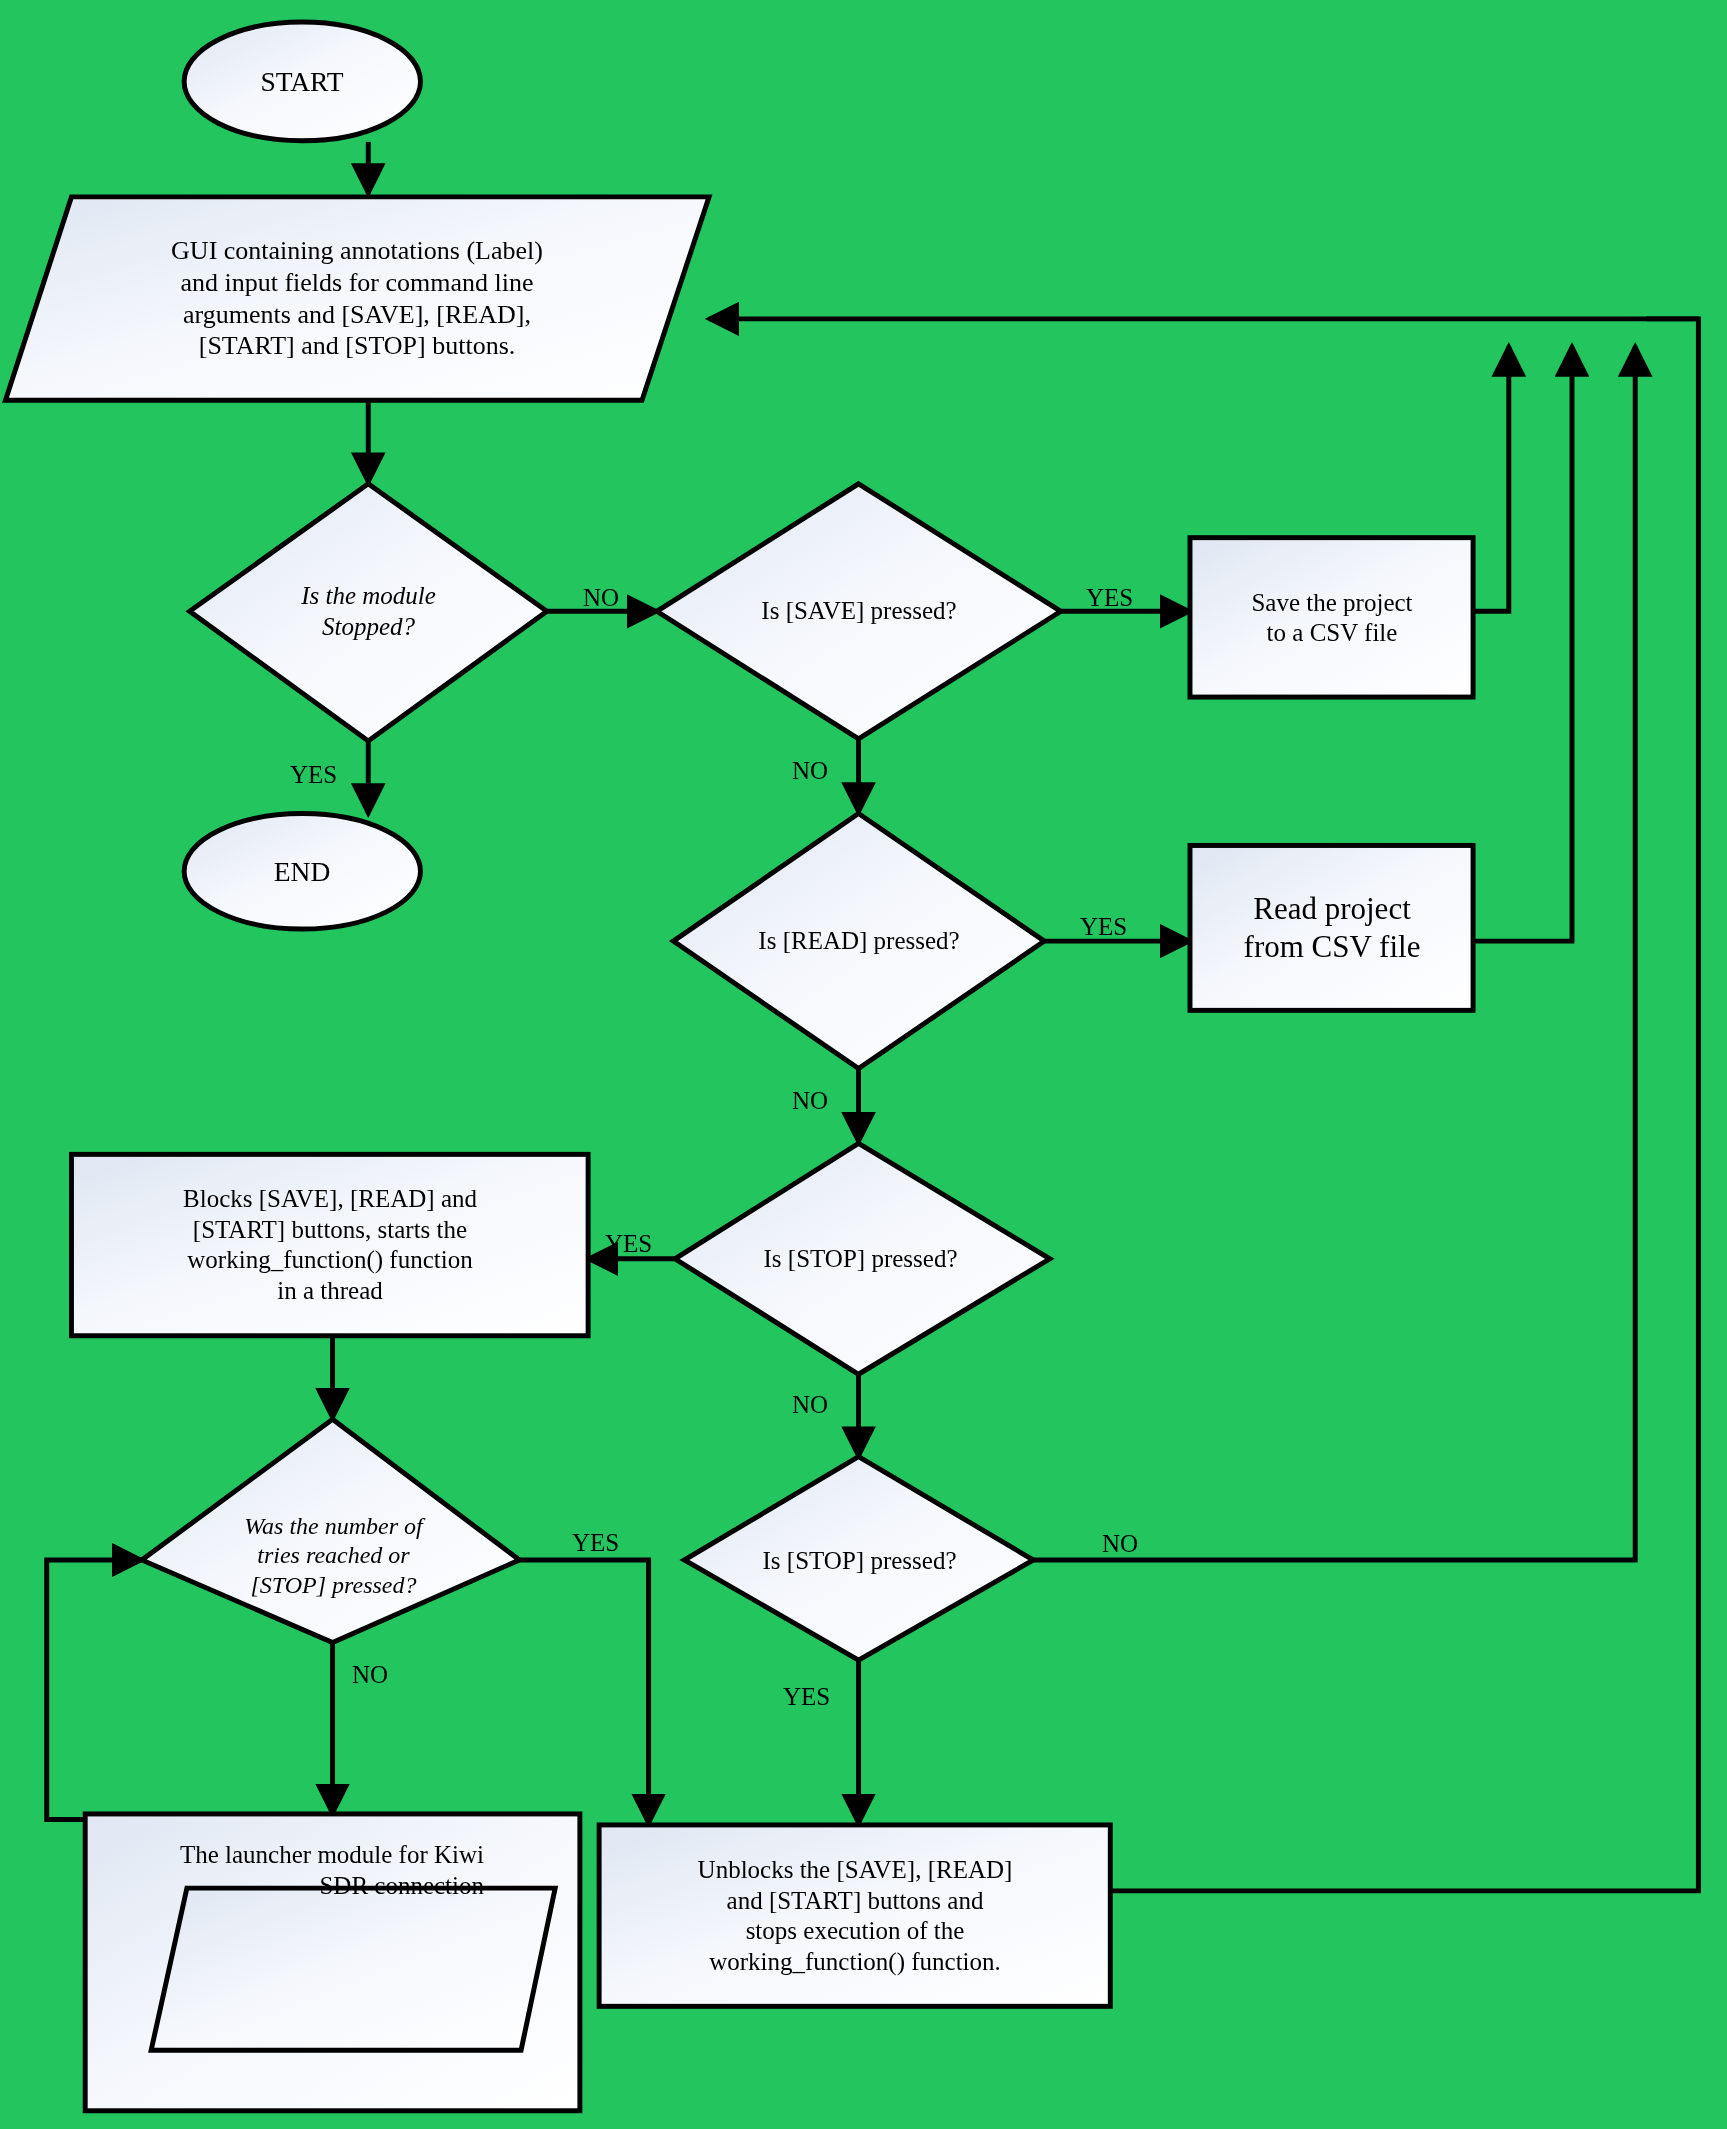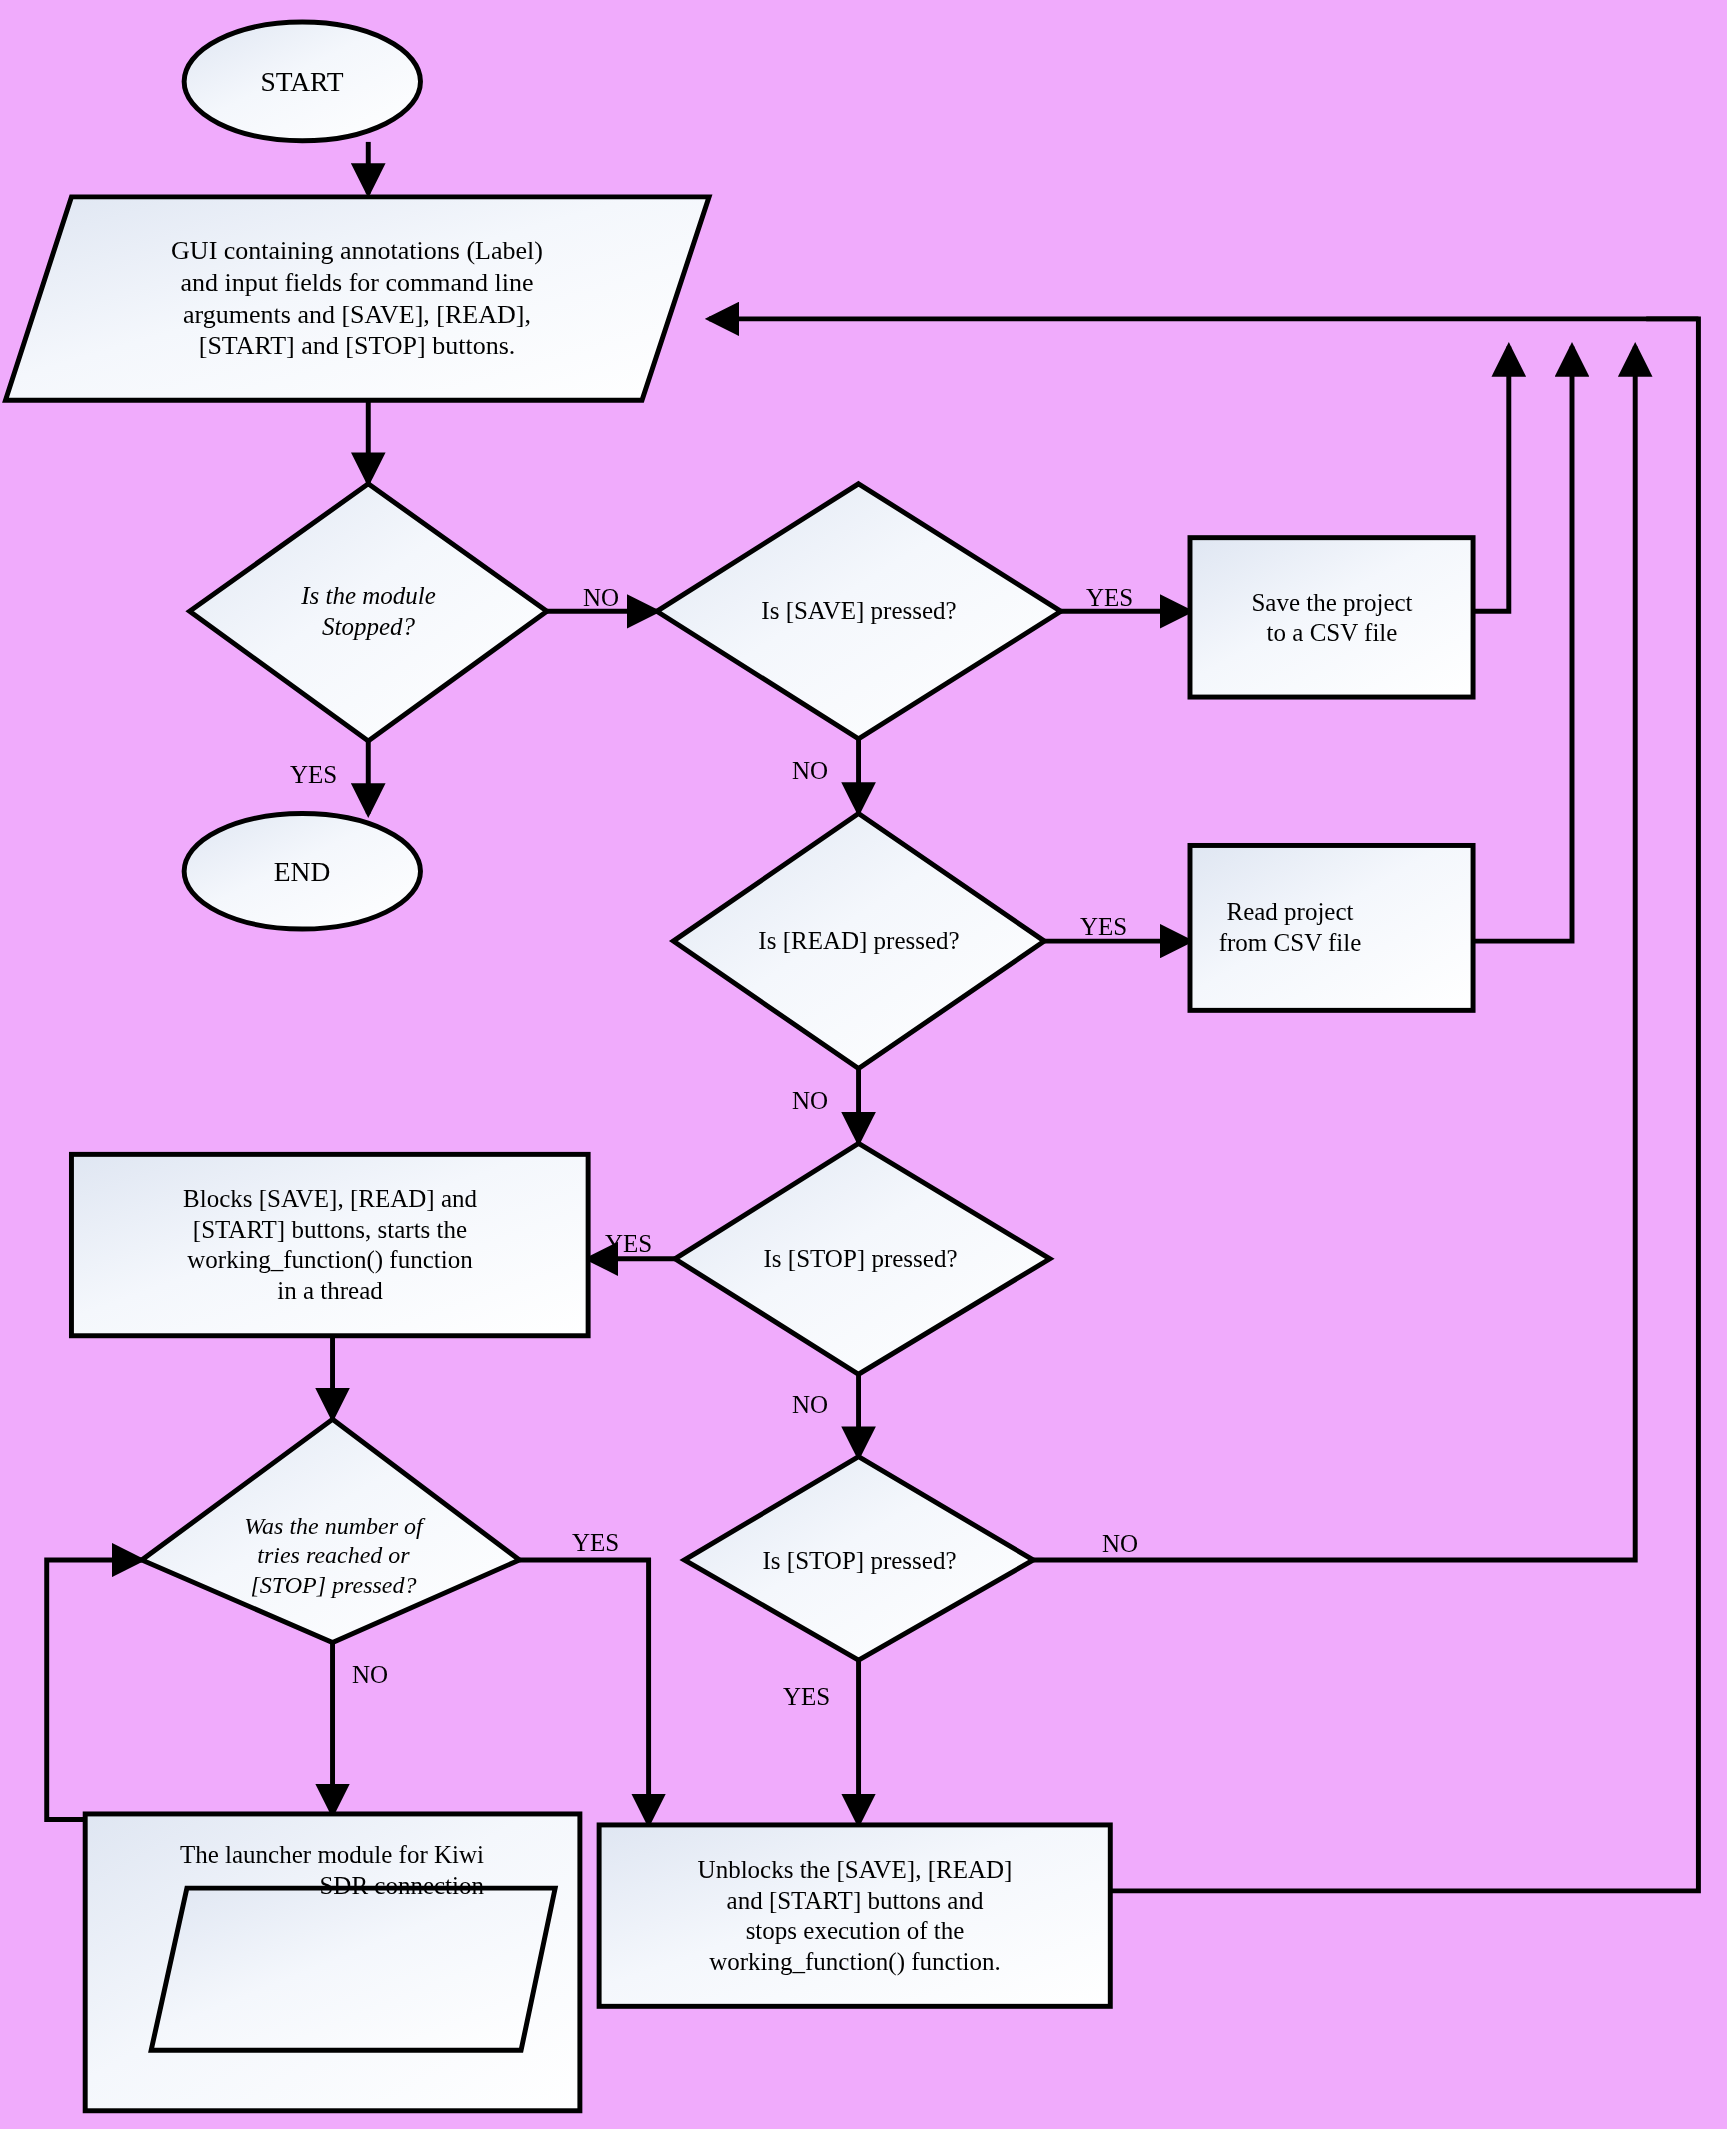--- a/index.html
+++ b/index.html
@@ -1,18 +1,18 @@
 <!DOCTYPE html>
 <html style="font-size:8.8px"><head>
 <meta charset="utf-8">
 <title>Flowchart</title>
 <style>
   html,body{margin:0;padding:0;background:#ffffff;}
   body{font-family:"Liberation Serif","DejaVu Serif",serif;}
-  #stage{position:relative;width:1727px;height:2129px;background:#f0abfc;overflow:hidden;}
+  #stage{position:relative;width:1727px;height:2129px;background:#22c55e;overflow:hidden;}
   #stage svg{position:absolute;left:0;top:0;width:1727px;height:2129px;}
   .nodetext{
     position:absolute;
     display:flex;align-items:center;justify-content:center;
     text-align:center;
     color:#000000;
     font-family:"Liberation Serif","DejaVu Serif",serif;
     line-height:1.22;
     white-space:pre-line;
     pointer-events:none;
@@ -117,21 +117,21 @@
 
   <div class="nodetext" style="left:184px;top:814px;width:236px;height:115px;font-size:27.5px;">END</div>
 
   <div class="nodetext" style="left:687px;top:583px;width:344px;height:57px;font-size:25px;">Is [SAVE] pressed?</div>
 
   <div class="nodetext" style="left:1196px;top:555px;width:272px;height:126px;font-size:25px;">Save the project
 to a CSV file</div>
 
   <div class="nodetext" style="left:690px;top:913px;width:338px;height:57px;font-size:25px;">Is [READ] pressed?</div>
 
-  <div class="nodetext" style="left:1154px;top:860px;width:272px;height:135px;font-size:25px;">Read project
+  <div class="nodetext" style="left:1196px;top:860px;width:272px;height:135px;font-size:31px;">Read project
 from CSV file</div>
 
   <div class="nodetext" style="left:690px;top:1231px;width:341px;height:57px;font-size:25px;">Is [STOP] pressed?</div>
 
   <div class="nodetext" style="left:80px;top:1160px;width:500px;height:170px;font-size:25px;">Blocks [SAVE], [READ] and
 [START] buttons, starts the
 working_function() function
 in a thread</div>
 
   <div class="nodetext" style="left:704px;top:1534px;width:311px;height:55px;font-size:25px;">Is [STOP] pressed?</div>

